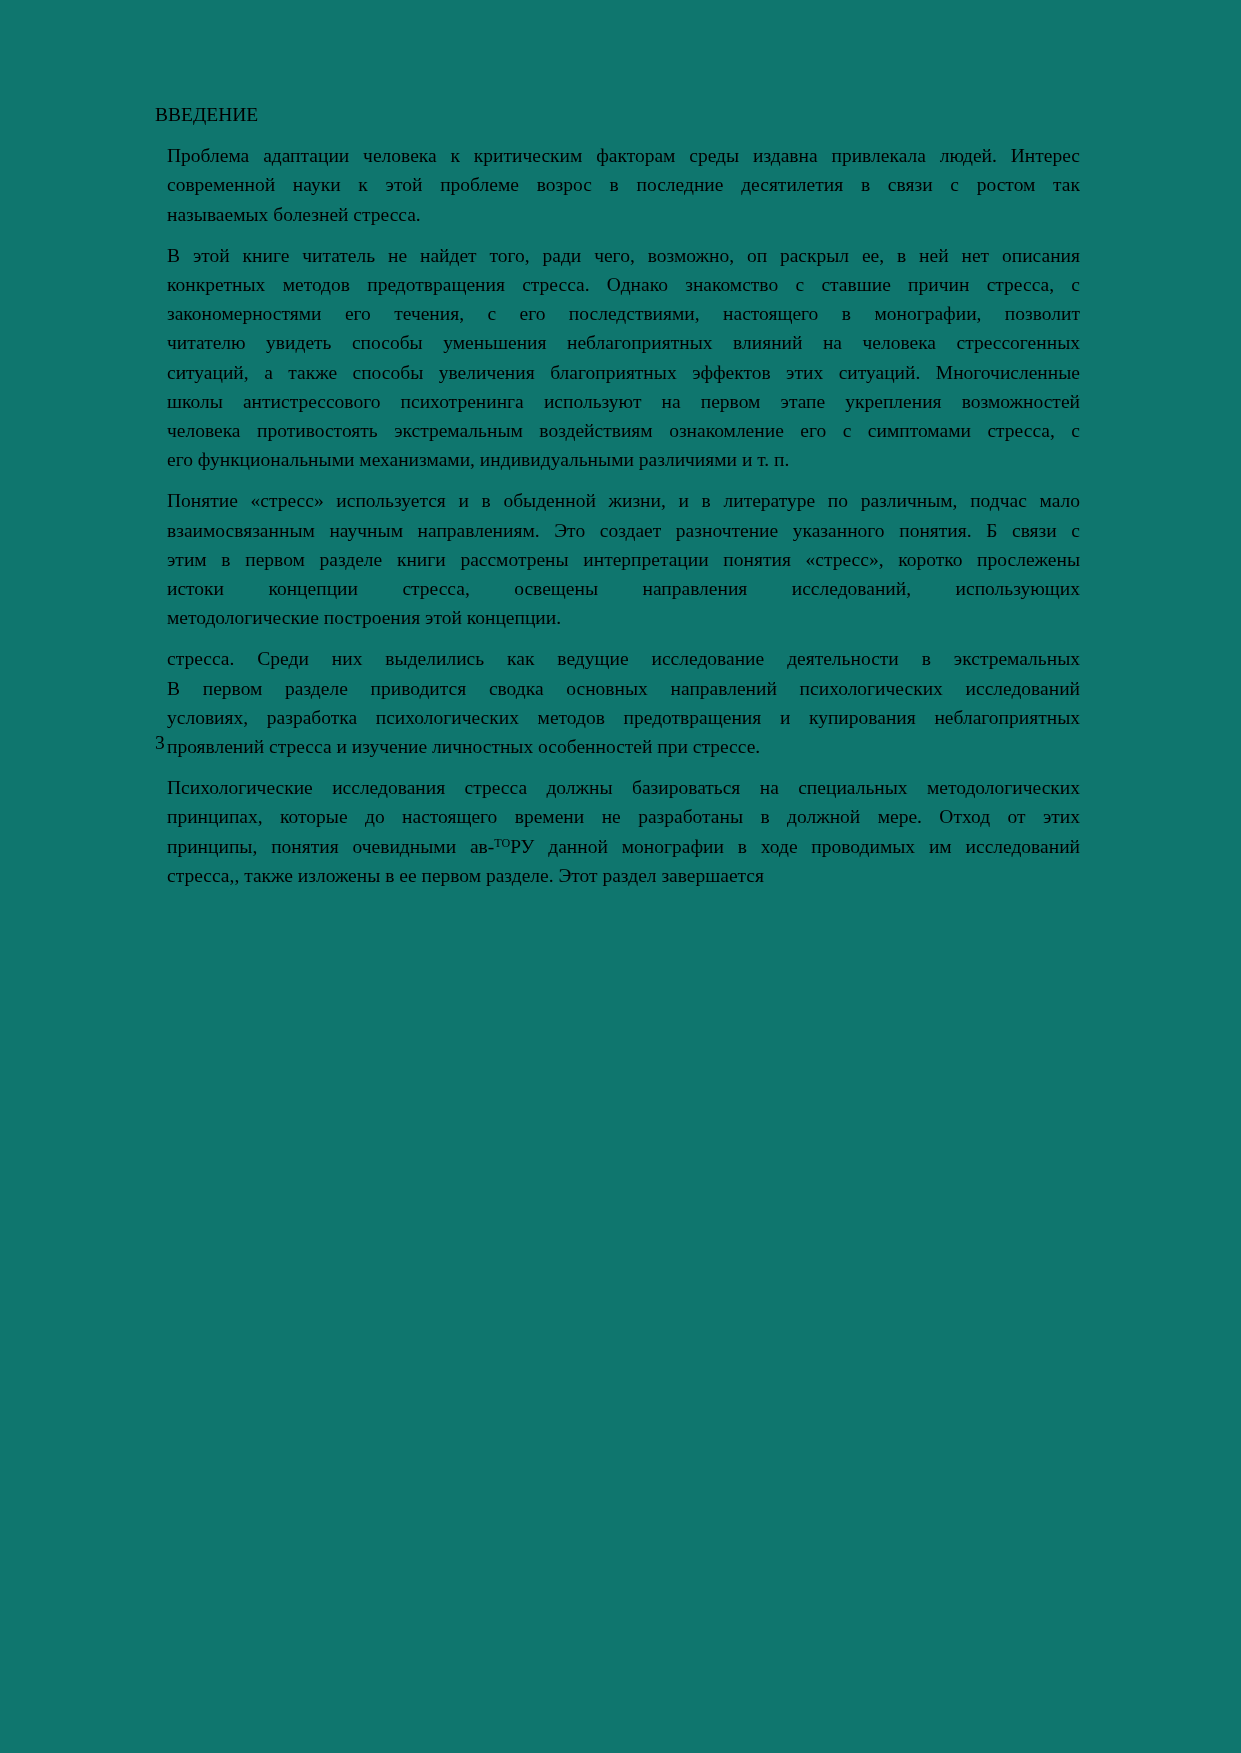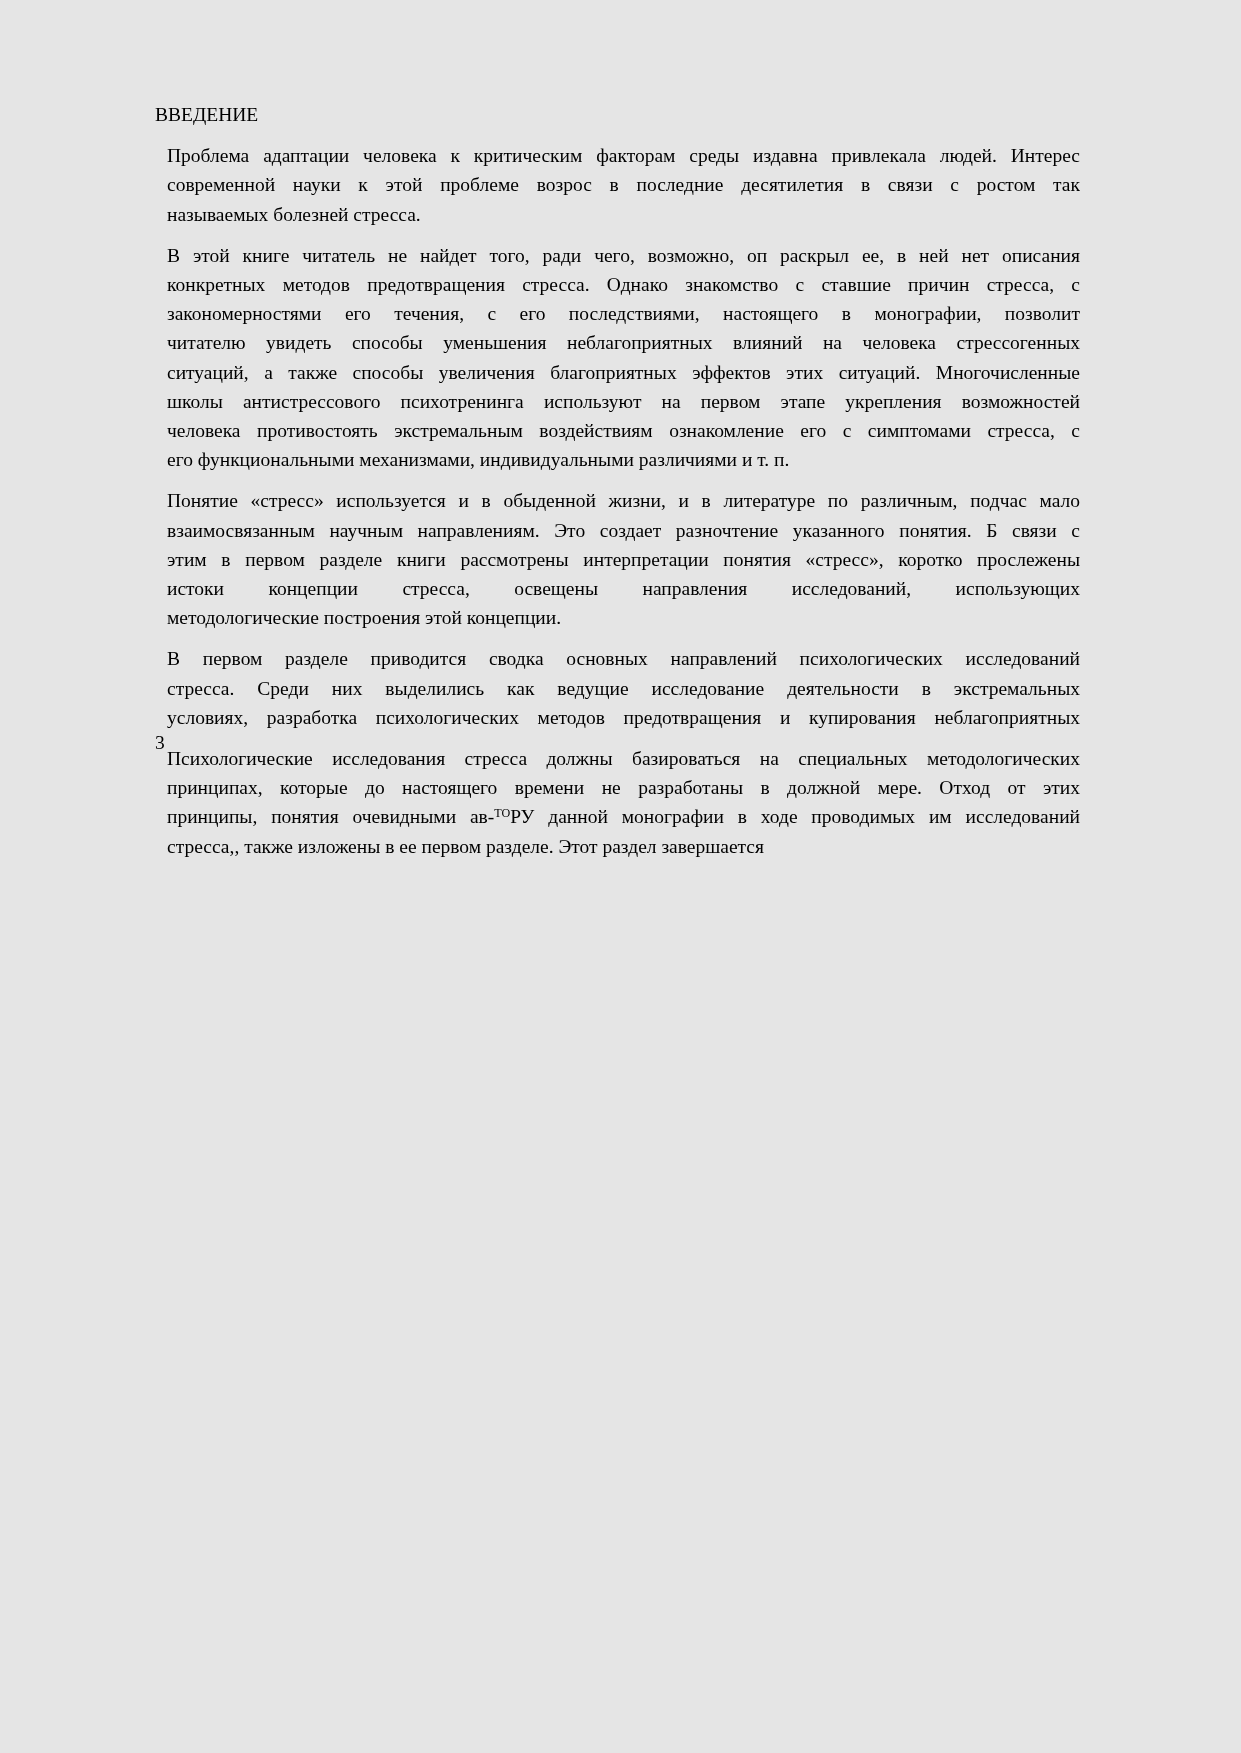--- a/index.html
+++ b/index.html
@@ -5,21 +5,21 @@
 <style>
   html, body {
     margin: 0;
     padding: 0;
     background: #ffffff;
   }
   .page {
     position: relative;
     width: 1241px;
     height: 1753px;
-    background: #e5e5e5;
+    background: #0f766e;
     margin: 0 auto;
     overflow: hidden;
   }
   .text-block {
     position: absolute;
     left: 155px;
     top: 100px;
     width: 937px;
     font-family: "Liberation Serif", "DejaVu Serif", serif;
     font-size: 19.5px;
@@ -101,23 +101,24 @@
 
     <div class="para">
       <span class="ln">Понятие «стресс» используется и в обыденной жизни, и в литературе по различным, подчас мало</span>
       <span class="ln">взаимосвязанным научным направлениям. Это создает разночтение указанного понятия. Б связи с</span>
       <span class="ln">этим в первом разделе книги рассмотрены интерпретации понятия «стресс», коротко прослежены</span>
       <span class="ln wide">истоки концепции стресса, освещены направления исследований, использующих</span>
       <span class="ln-last">методологические построения этой концепции.</span>
     </div>
 
     <div class="para">
+      <span class="ln">стресса. Среди них выделились как ведущие исследование деятельности в экстремальных</span>
       <span class="ln">В первом разделе приводится сводка основных направлений психологических исследований</span>
-      <span class="ln">стресса. Среди них выделились как ведущие исследование деятельности в экстремальных</span>
       <span class="ln">условиях, разработка психологических методов предотвращения и купирования неблагоприятных</span>
+      <span class="ln-last">проявлений стресса и изучение личностных особенностей при стрессе.</span>
     </div>
 
     <div class="para">
       <span class="ln">Психологические исследования стресса должны базироваться на специальных методологических</span>
       <span class="ln">принципах, которые до настоящего времени не разработаны в должной мере. Отход от этих</span>
       <span class="ln"><span>принципы, понятия очевидными ав-</span><sup class="ocr-sup">ТО</sup><span>РУ данной монографии в ходе проводимых им исследований</span></span>
       <span class="ln-last">стресса,, также изложены в ее первом разделе. Этот раздел завершается</span>
     </div>
 
   </div>

